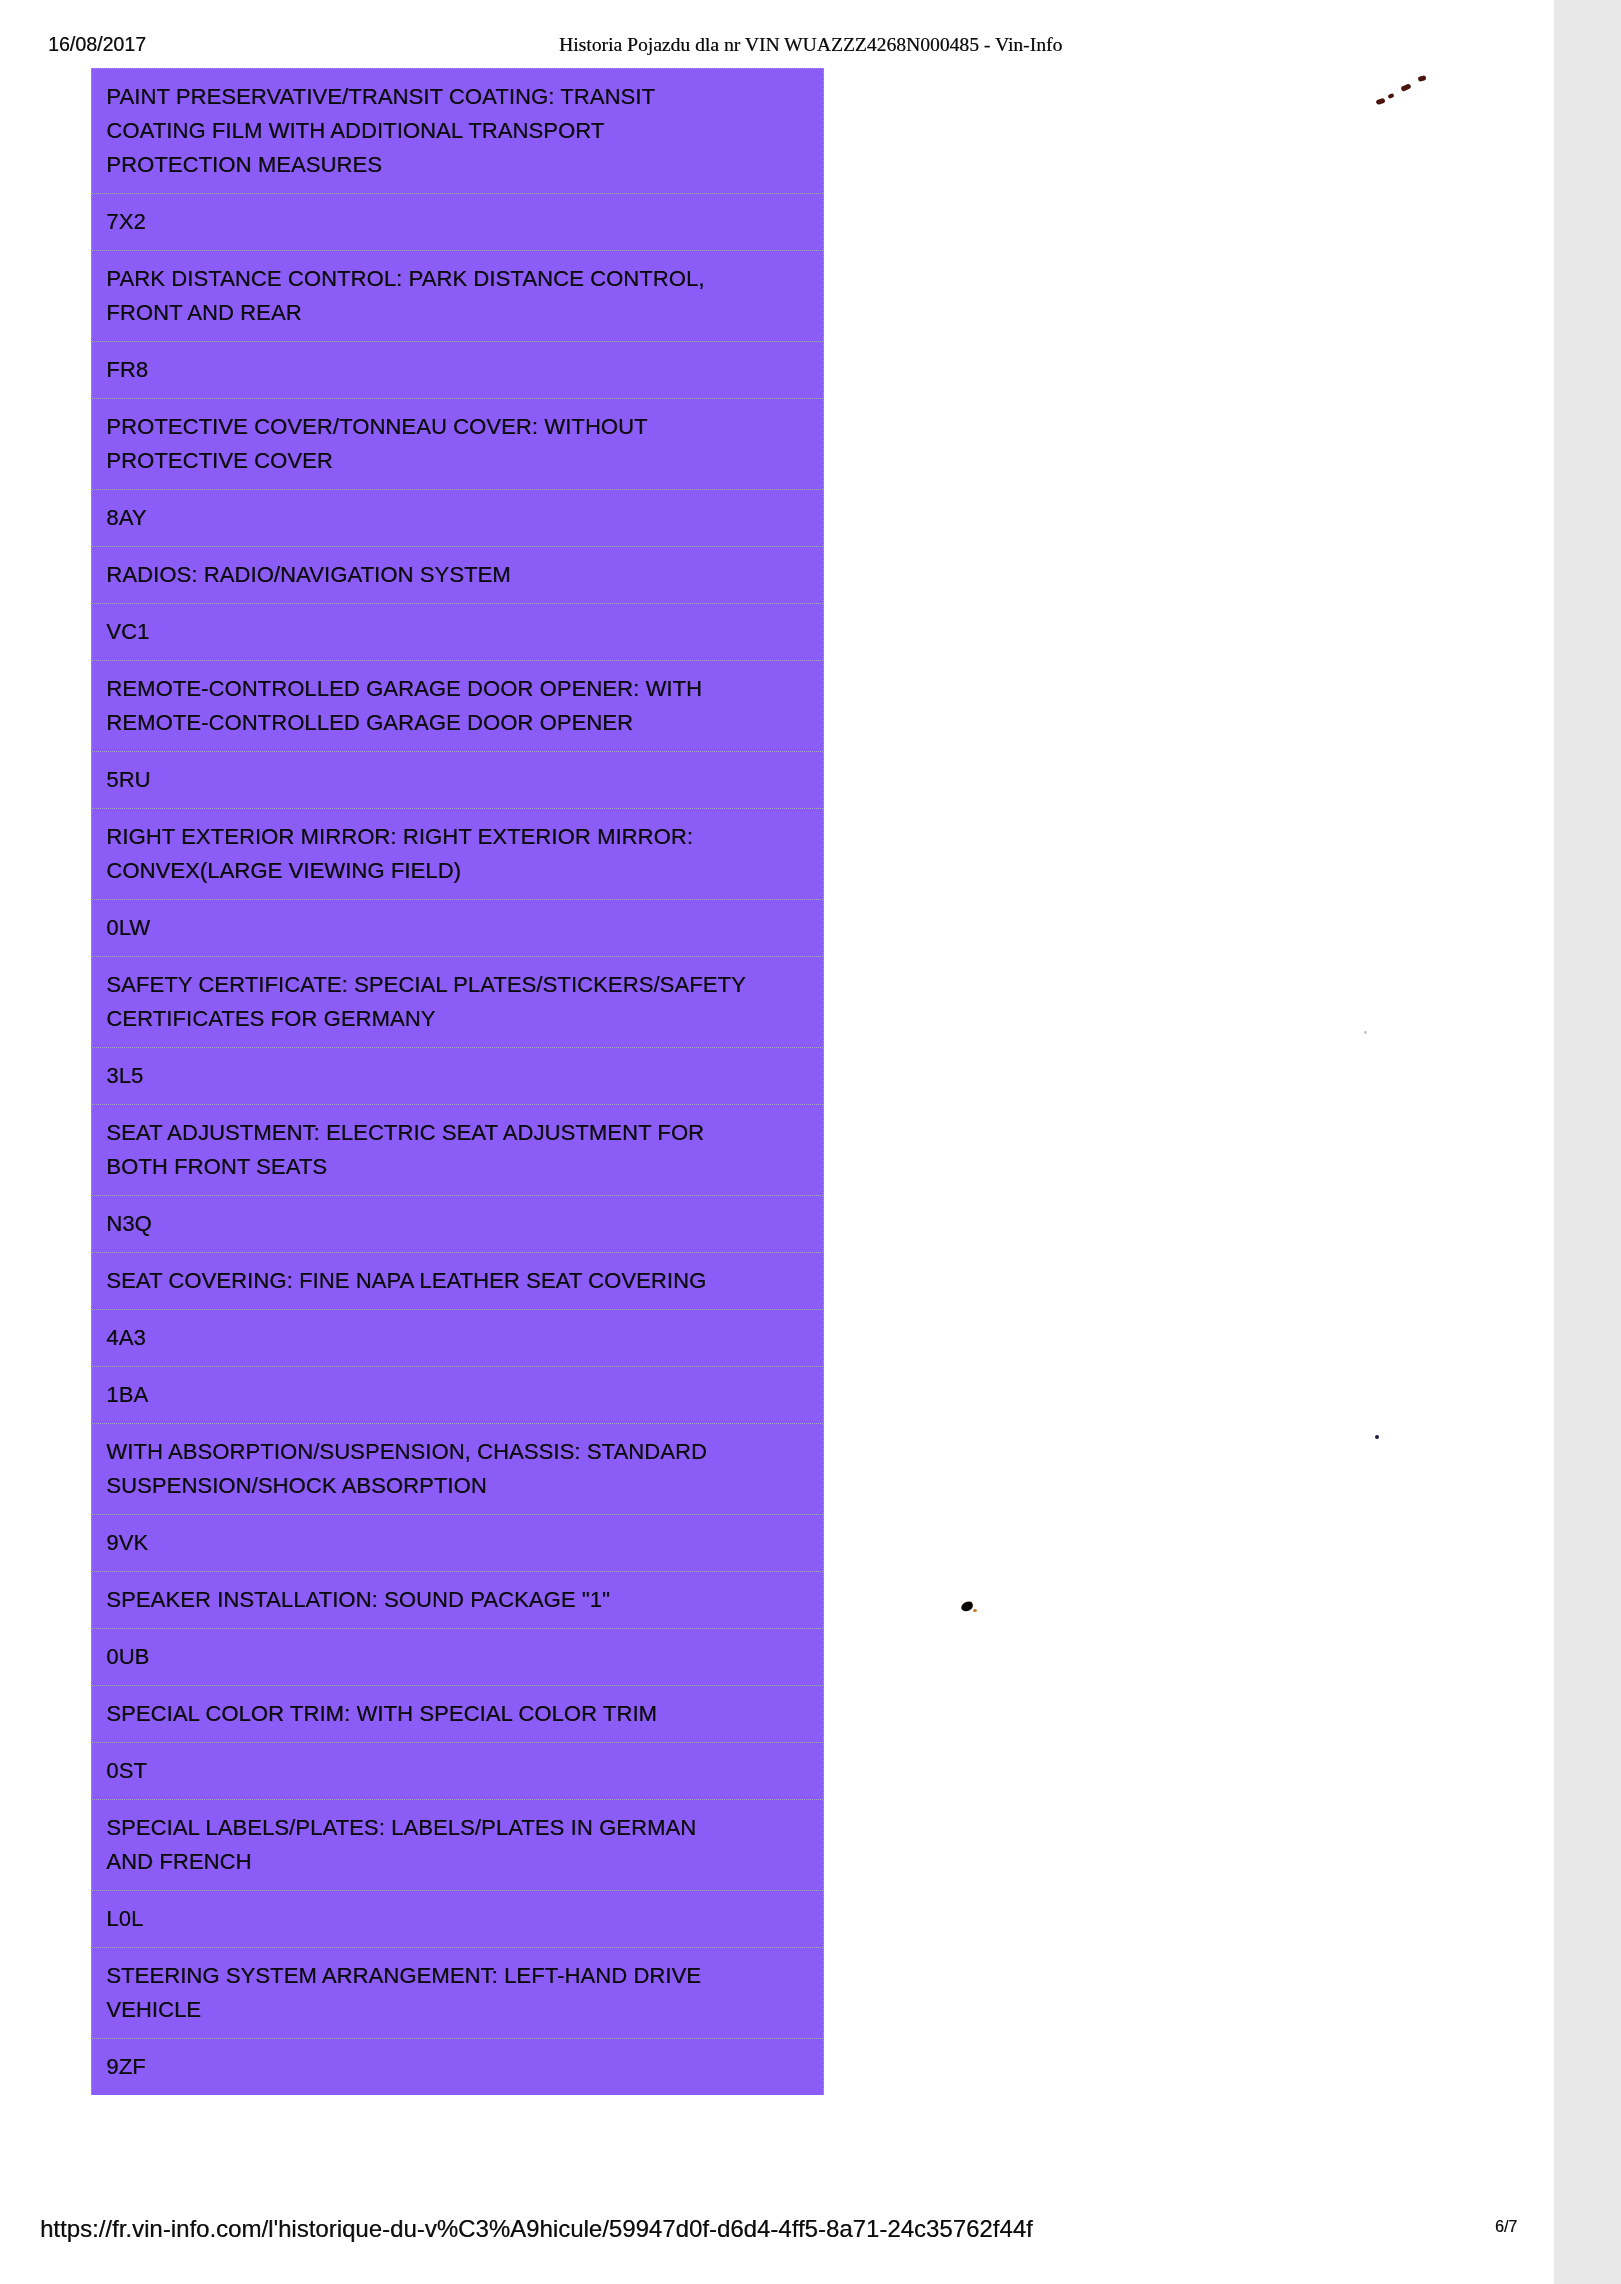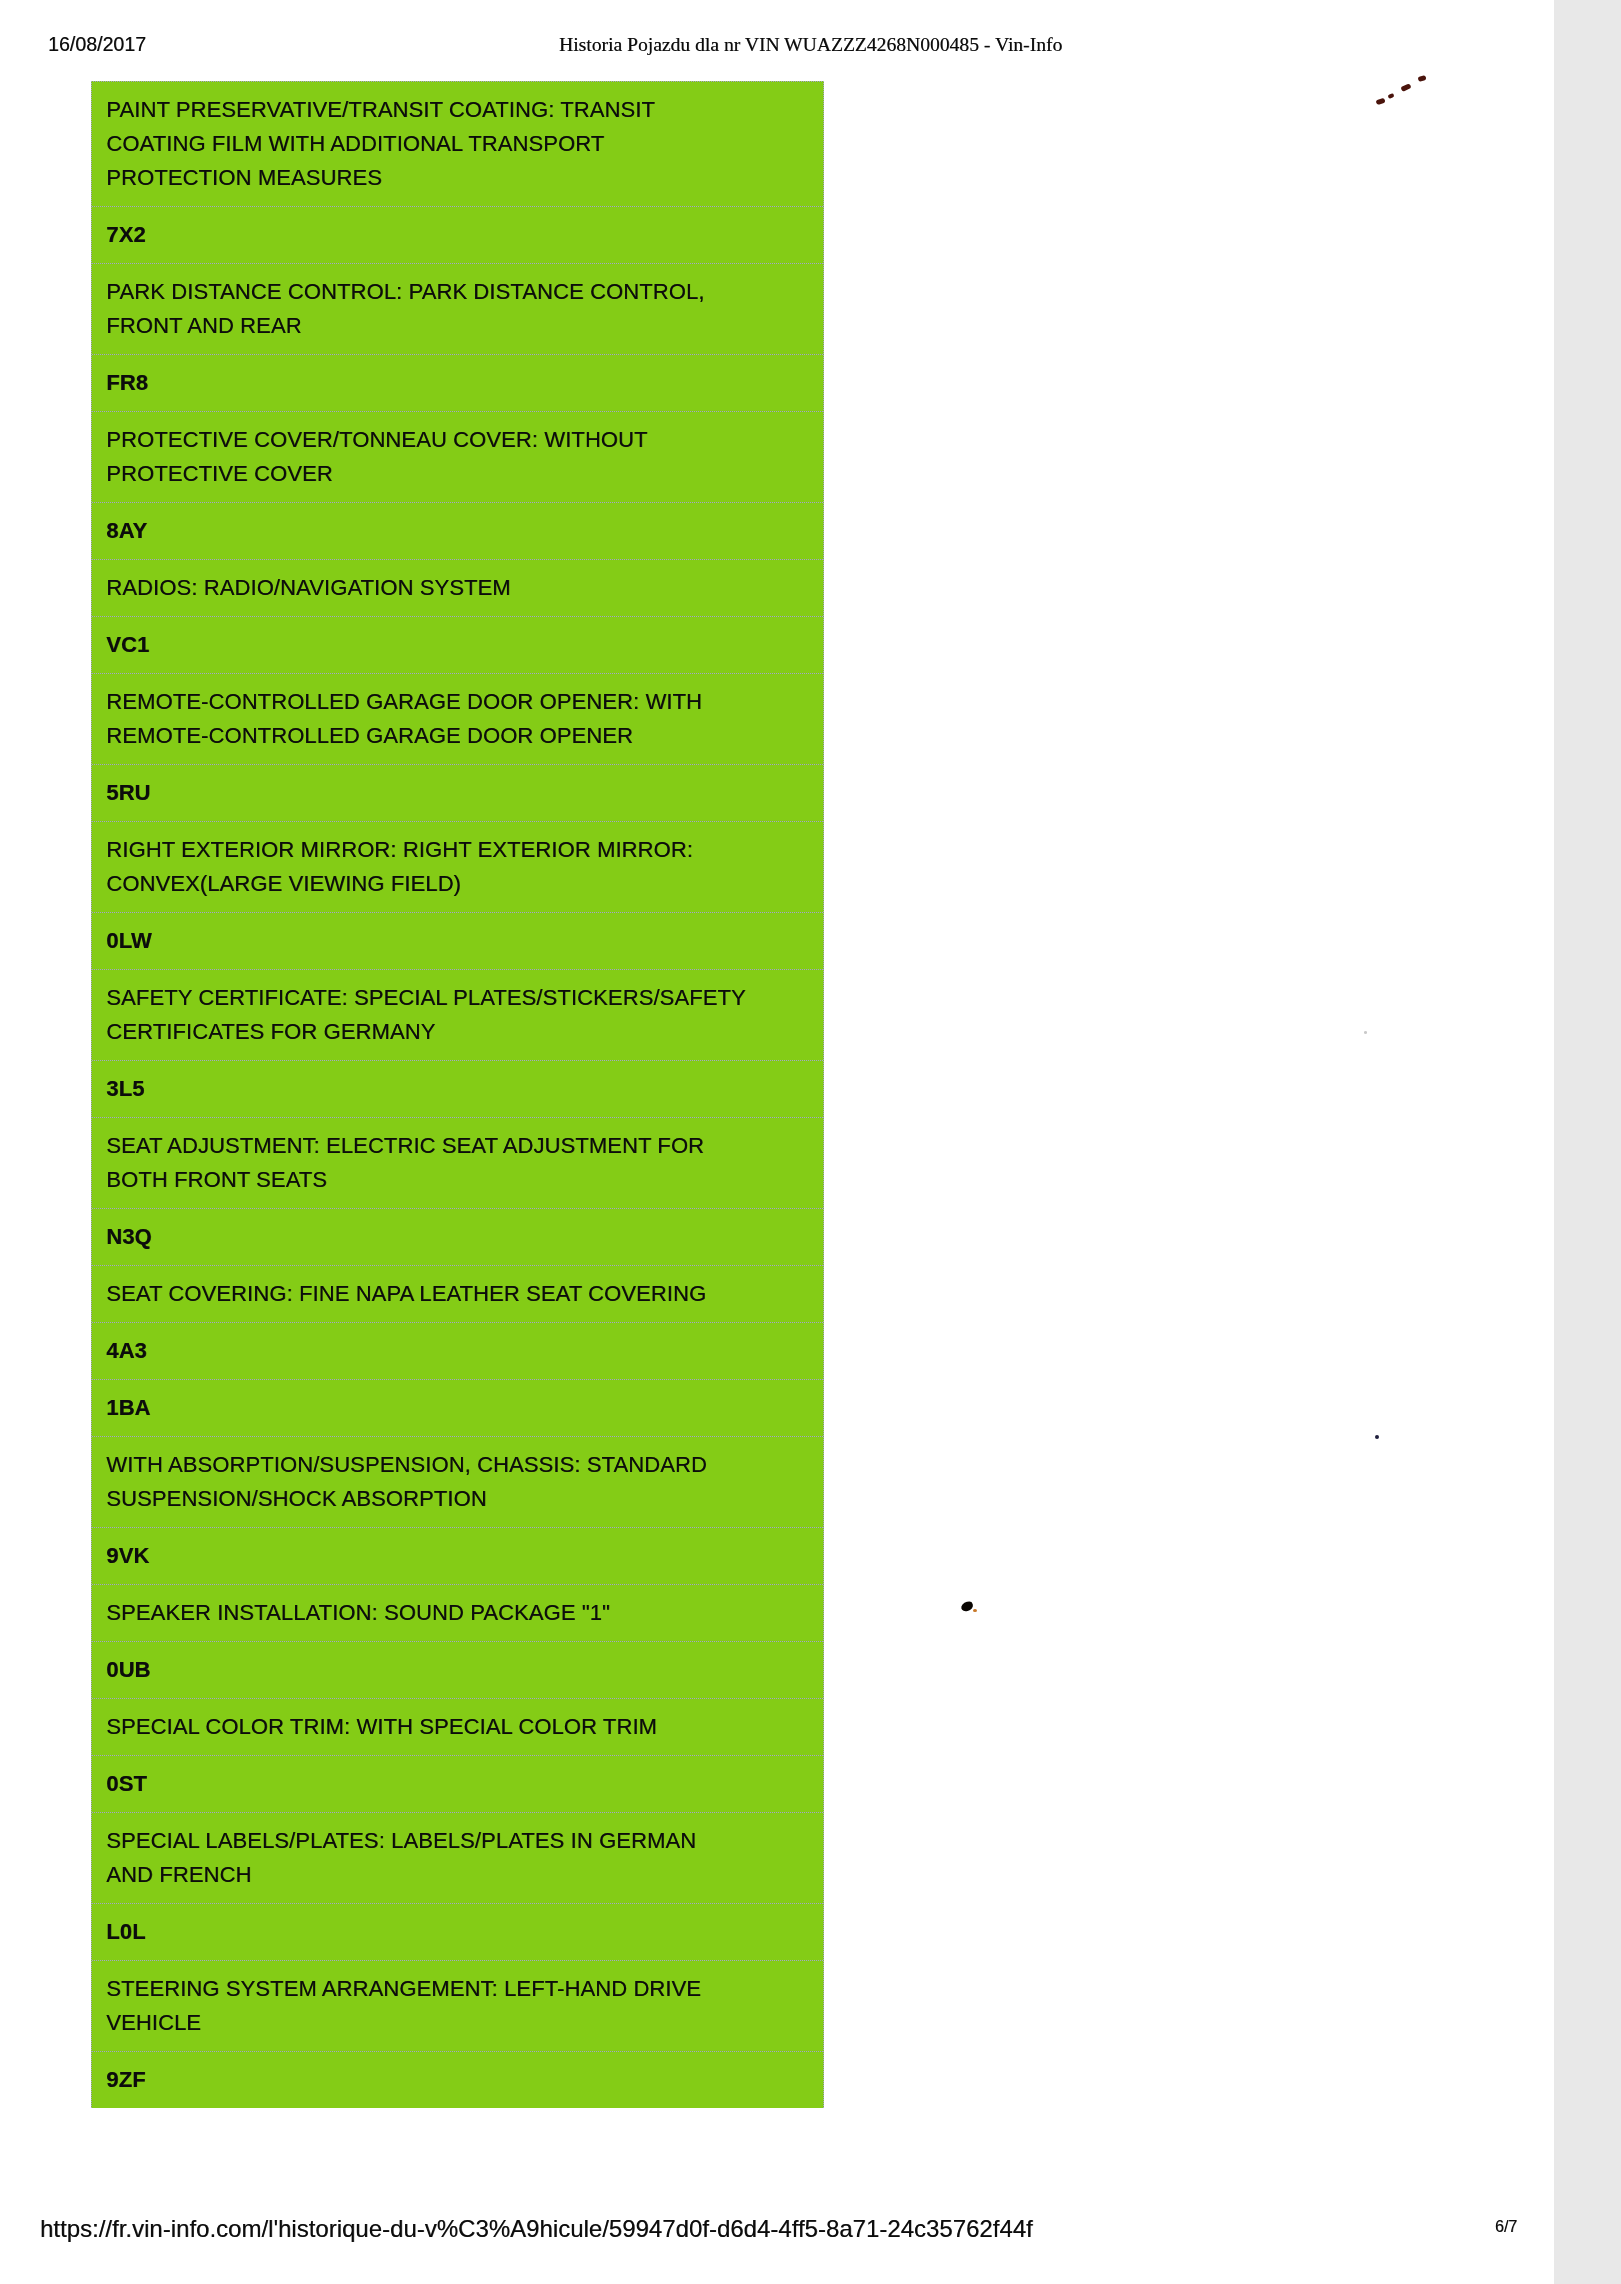--- a/index.html
+++ b/index.html
@@ -18,35 +18,35 @@
   }
   .header-date{
     position:absolute; left:48px; top:33px;
     font-size:19.6px; line-height:23.5px; white-space:nowrap;
   }
   .header-title{
     position:absolute; left:559px; top:33px;
     font-size:19.6px; line-height:23.5px; white-space:nowrap;font-family:Liberation Serif, serif;
   }
   .equip-table{
-    position:absolute; left:91px; top:81px;
+    position:absolute; left:91px; top:68px;
     width:733px; box-sizing:border-box;
     border-left:1.3px dotted var(--border-color,#a3a3cd);
     border-right:1.3px dotted var(--border-color,#a3a3cd);
     border-top:1.3px dotted var(--border-color,#a3a3cd);
-    background:#84cc16;
+    background:#8b5cf6;
   }
   .row{ padding:11px 13px 11px 14.3px; }
   .row + .row{ border-top:1.3px dotted var(--border-color,#a3a3cd); }
   .row .line{
     height:34px; line-height:34px;
     font-size:22px; white-space:nowrap;
     letter-spacing:0.1px;
   }
-  .row.code .line{ font-weight:bold; }
+  .row.code .line{ font-weight:normal; }
   .footer-url{
     position:absolute; left:40px; top:2218px;
     font-size:24px; line-height:22px; white-space:nowrap;
   }
   .page-number{
     position:absolute; left:1495px; top:2216px;
     font-size:16px; line-height:22px;
   }
   
   .artifact{ position:absolute; }

